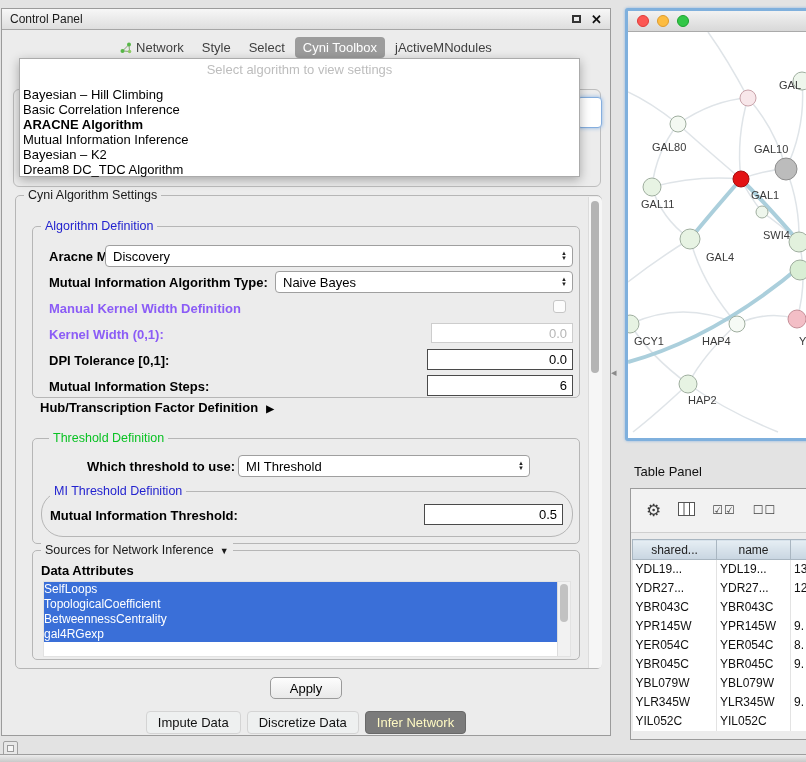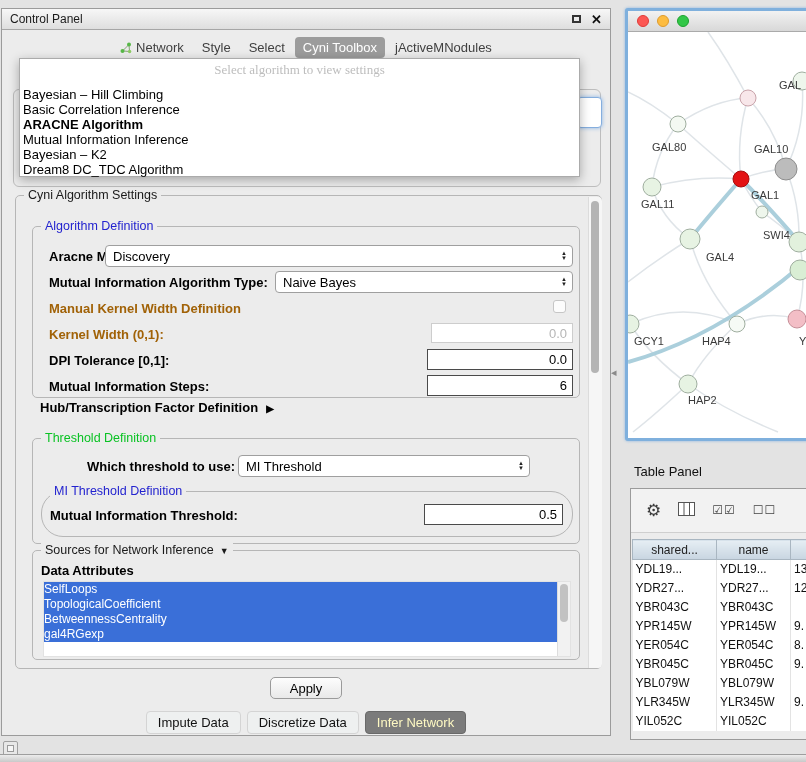--- a/index.html
+++ b/index.html
@@ -12,31 +12,31 @@
   .titlebar{height:21px;background:linear-gradient(#f7f7f7,#dedede);border-bottom:1px solid #a6a6a6;display:flex;align-items:center;padding:0 8px;font-size:12px;}
   .titletext{flex:1;color:#1a1a1a;}
   .float-ic{width:9px;height:8px;border:2px solid #333;display:inline-block;margin-right:10px;}
   .close-ic{font-size:13px;font-weight:bold;color:#111;line-height:13px;}
   
   .tabsrow{position:absolute;left:0;top:28px;width:100%;display:flex;justify-content:center;gap:2px;font-size:13px;}
   .tab{padding:3px 8px;color:#404040;display:inline-flex;align-items:center;gap:4px;border-radius:4px;white-space:nowrap;}
   .tab.selected{background:#9c9c9c;color:#fff;}
   
   .popup{background:#fff;border:1px solid #ababab;box-shadow:0 3px 10px rgba(0,0,0,0.3);z-index:40;padding-top:2px;}
-  .pop-ph{text-align:center;color:#bdbdbd;font-size:13px;height:18px;line-height:18px;font-family:Liberation Serif, serif;}
+  .pop-ph{text-align:center;color:#bdbdbd;font-size:13px;height:18px;line-height:18px;}
   .pop-item{height:15px;line-height:15px;font-size:13px;padding-left:3px;color:#000;white-space:nowrap;}
   .pop-item.bold{font-weight:bold;}
   
   .group{border:1px solid #b6b6b6;border-radius:5px;}
   .gtitle{position:absolute;top:-8px;left:8px;background:#ececec;padding:0 4px;font-size:12.5px;color:#1a1a1a;white-space:nowrap;}
   .gtitle.blue{color:#2323cf;}
-  .gtitle.green{color:#09c223;}
+  .gtitle.green{color:#09c223;margin-left:8px;}
   
   .lbl{position:absolute;font-size:13px;font-weight:bold;white-space:nowrap;color:#000;}
-  .lbl.dis{color:#a16207;}
+  .lbl.dis{color:#8b5cf6;}
   .combo{position:absolute;display:flex;align-items:center;background:#fff;border:1px solid #9f9f9f;border-radius:4px;font-size:13px;}
   .combo-val{padding-left:7px;flex:1;color:#000;white-space:nowrap;}
   .spin{display:flex;flex-direction:column;align-items:center;padding-right:5px;}
   .spin i{font-style:normal;font-size:6px;line-height:5px;color:#222;}
   .chk{position:absolute;width:13px;height:13px;border:1px solid #c6c6c6;background:#fcfcfc;border-radius:3px;}
   .tfield{position:absolute;display:flex;align-items:center;justify-content:flex-end;padding:0 5px;background:#fff;border:1px solid #4a4a4a;font-size:13px;color:#000;}
   .tfield.disabled{border:1px solid #cdcdcd;color:#b6b6b6;}
   .hubrow{position:absolute;font-size:13px;font-weight:bold;color:#000;white-space:nowrap;}
   .tri{font-size:10px;margin-left:8px;}
   .tri-d{font-size:9px;margin-left:6px;}

